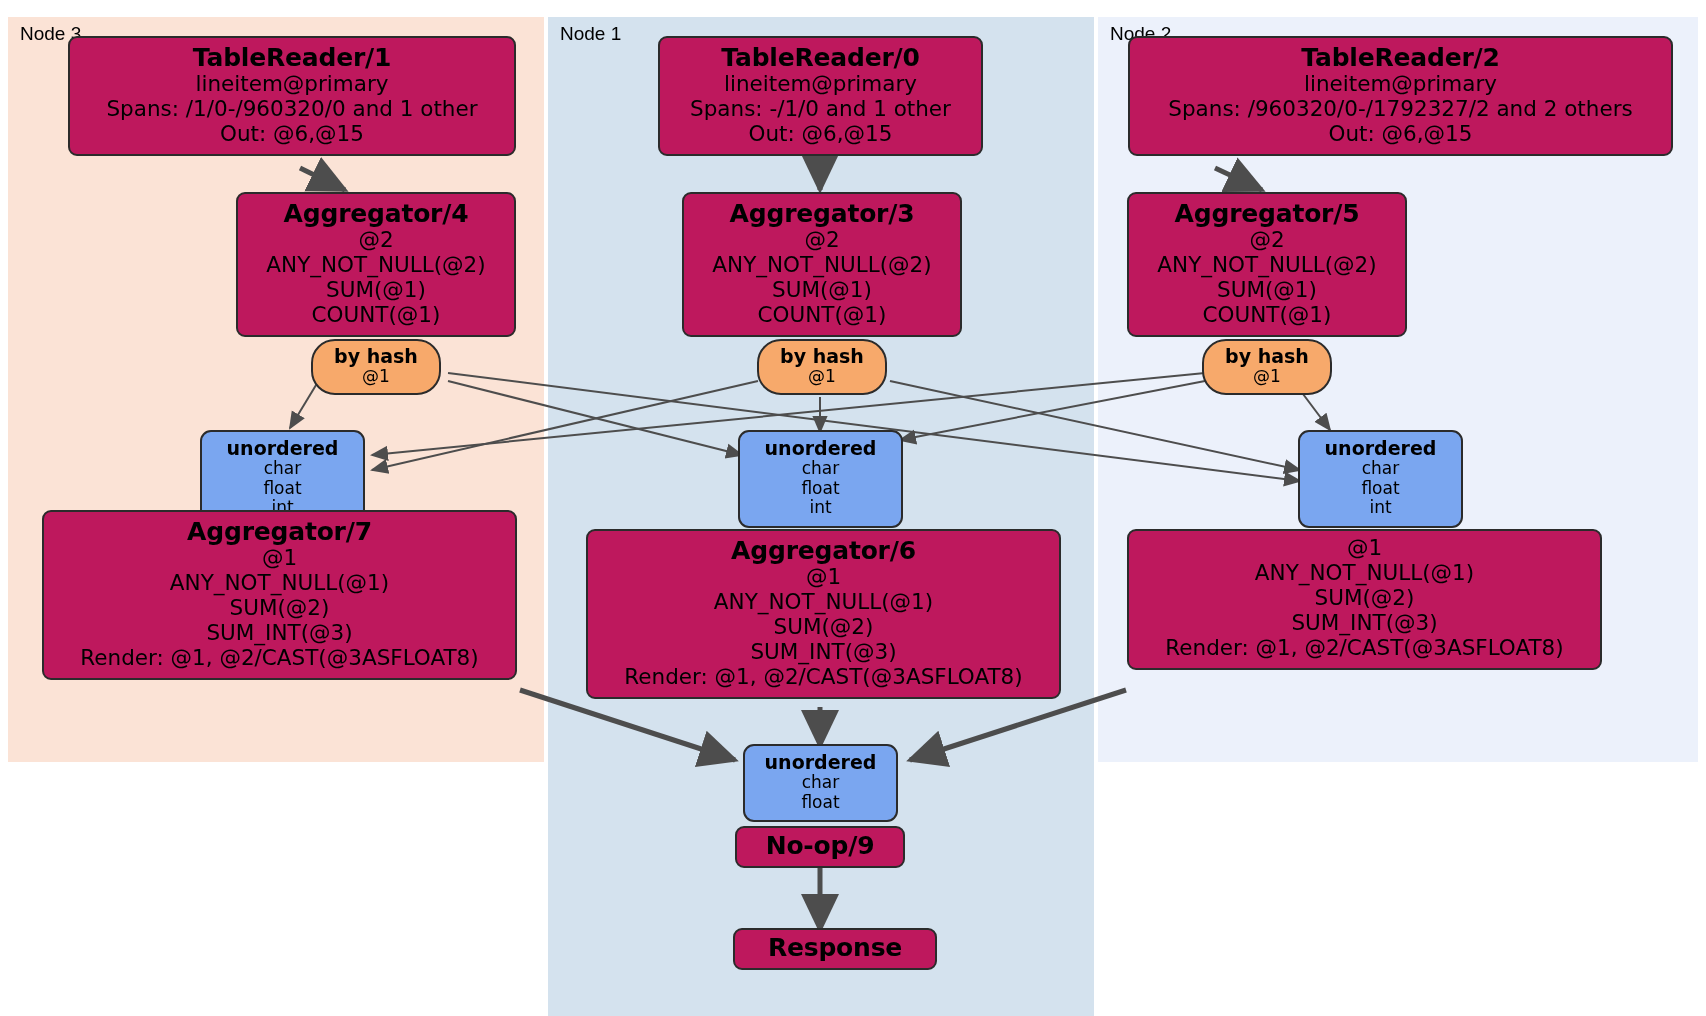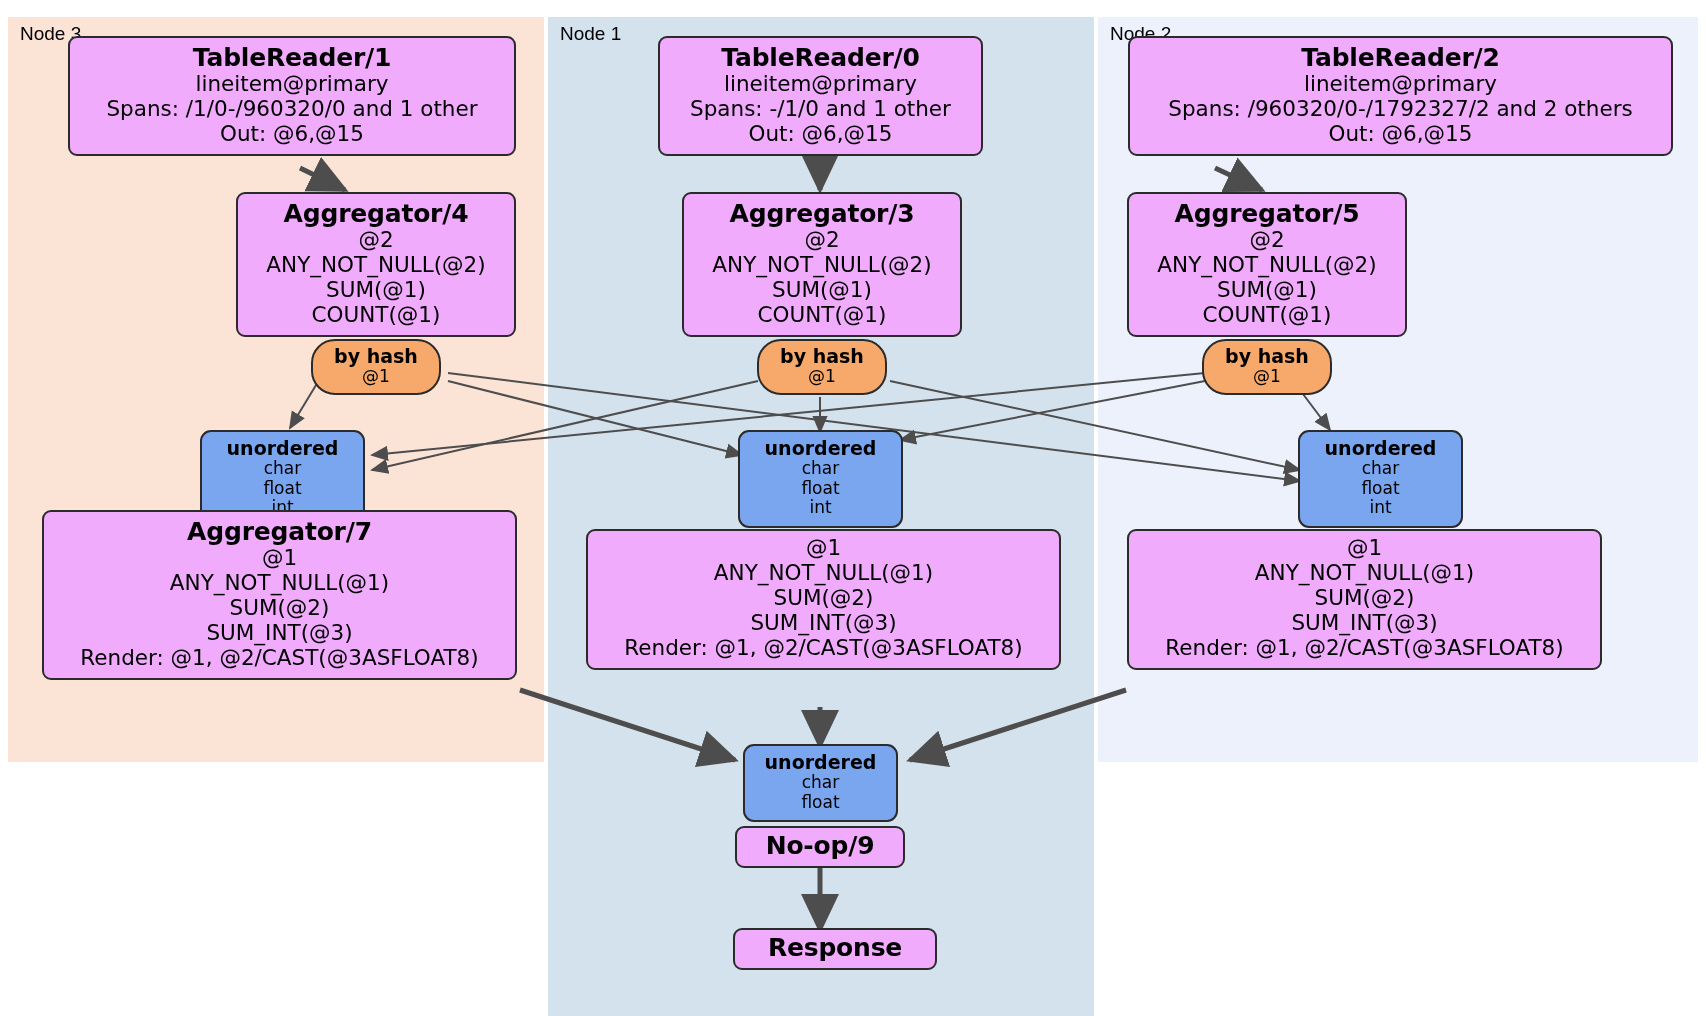--- a/index.html
+++ b/index.html
@@ -44,21 +44,21 @@
     box-sizing: border-box;
     border: 2px solid #2b2b2b;
     border-radius: 9px;
     text-align: center;
     padding: 5px 10px 7px 10px;
     color: #000000;
     line-height: 1.16;
     white-space: nowrap;
   }
   .box-proc {
-    background: #f0abfc;
+    background: #be185d;
   }
   .box-router {
     background: #f7a96b;
     border-radius: 24px;
   }
   .box-sync {
     background: #7aa6f0;
     border-radius: 11px;
   }
   .ttl {
@@ -217,20 +217,21 @@
   <div class="box box-proc" style="left:42px; top:510px; width:475px;">
     <div class="ttl">Aggregator/7</div>
     <div class="dtl">@1</div>
     <div class="dtl">ANY_NOT_NULL(@1)</div>
     <div class="dtl">SUM(@2)</div>
     <div class="dtl">SUM_INT(@3)</div>
     <div class="dtl">Render: @1, @2/CAST(@3ASFLOAT8)</div>
   </div>
 
   <div class="box box-proc" style="left:586px; top:529px; width:475px;">
+    <div class="ttl">Aggregator/6</div>
     <div class="dtl">@1</div>
     <div class="dtl">ANY_NOT_NULL(@1)</div>
     <div class="dtl">SUM(@2)</div>
     <div class="dtl">SUM_INT(@3)</div>
     <div class="dtl">Render: @1, @2/CAST(@3ASFLOAT8)</div>
   </div>
 
   <div class="box box-proc" style="left:1127px; top:529px; width:475px;">
     <div class="dtl">@1</div>
     <div class="dtl">ANY_NOT_NULL(@1)</div>

